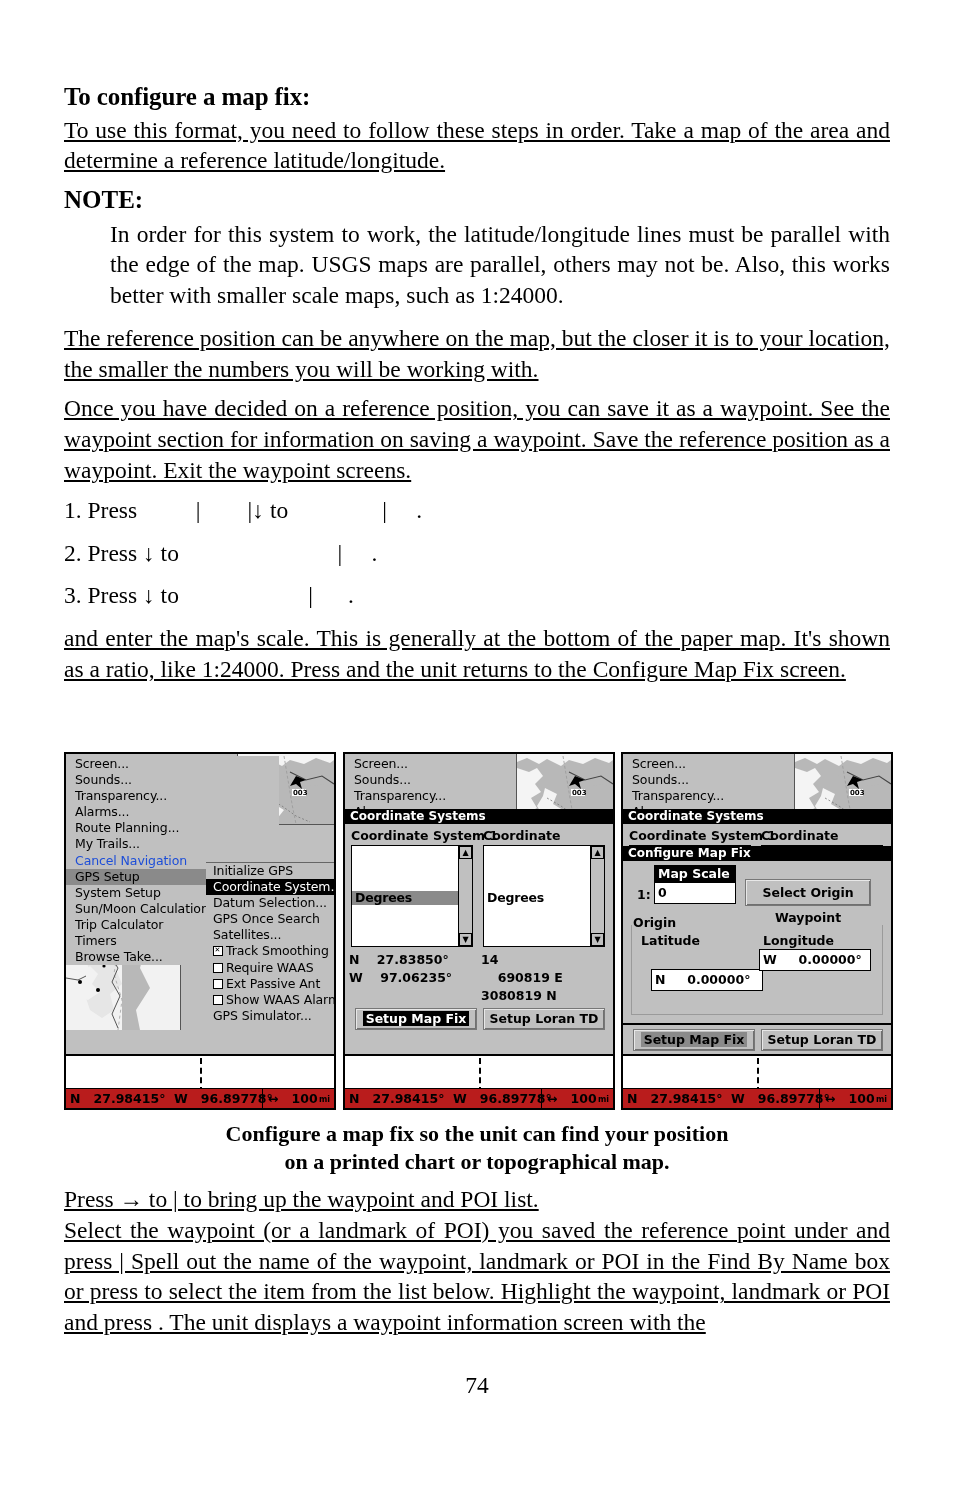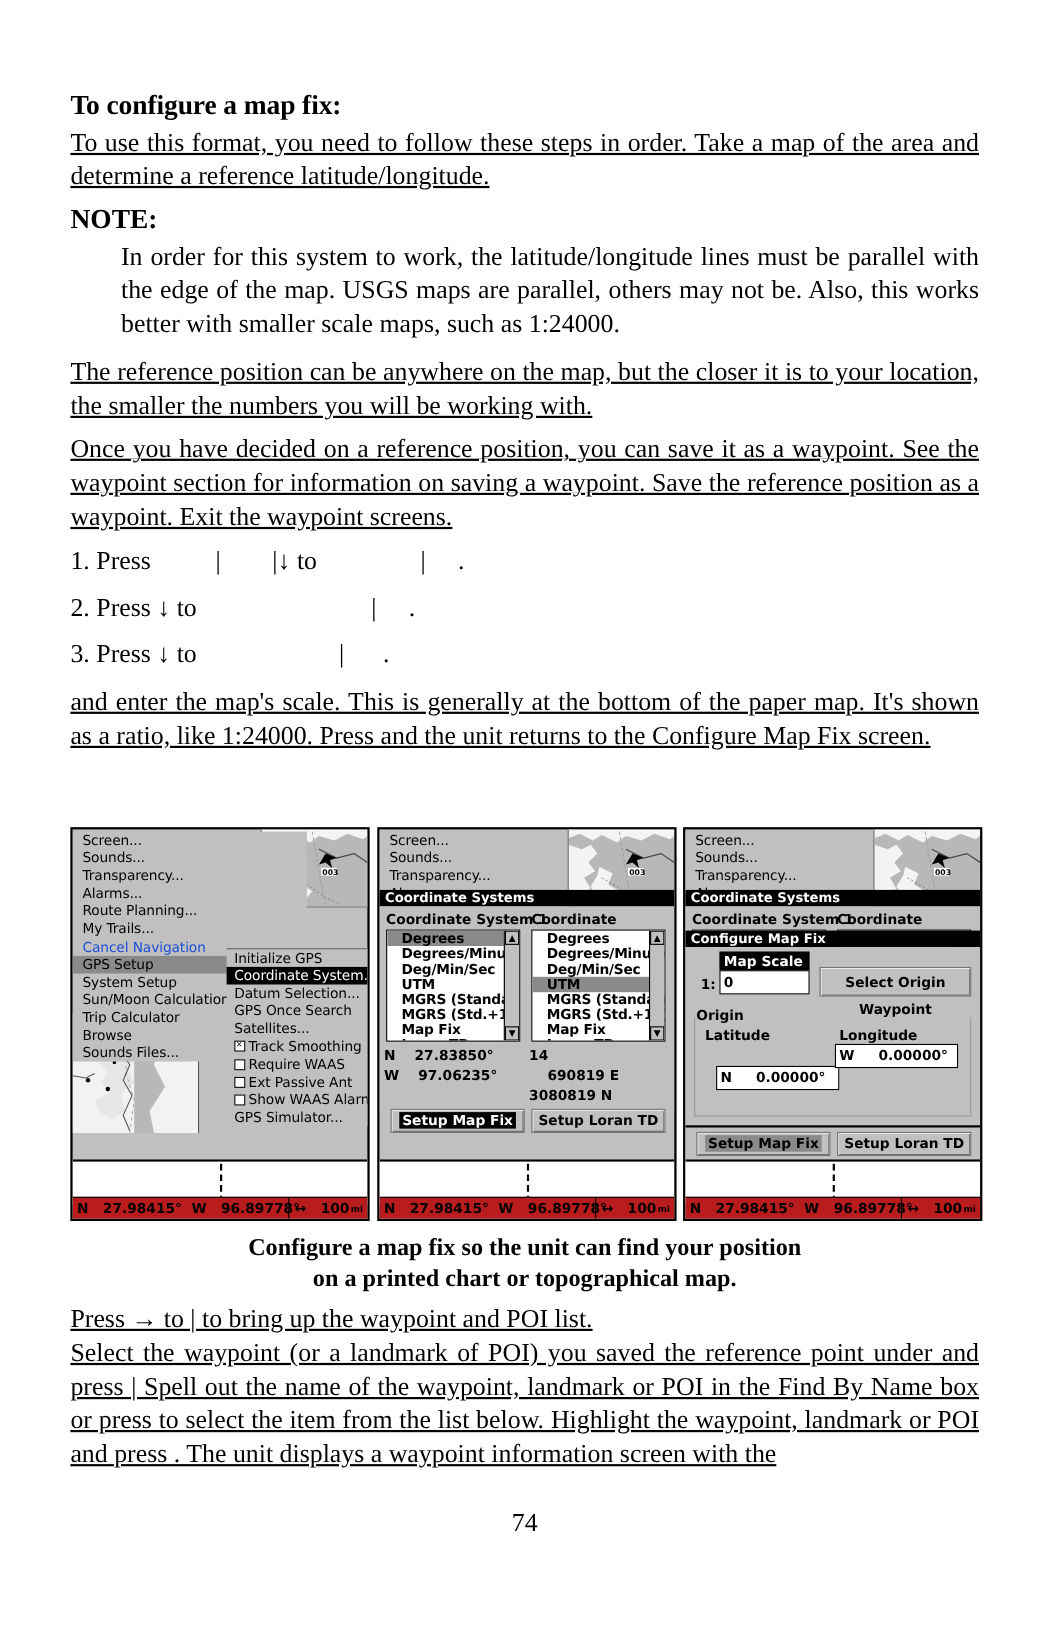--- a/index.html
+++ b/index.html
@@ -182,25 +182,26 @@
   .listbox {
     position: absolute;
     background: #fff;
     border: 1px solid #000;
     box-sizing: border-box;
     overflow: hidden;
   }
   .listbox .li {
     height: 13.9px;
     line-height: 13.9px;
-    padding-left: 13px;
+    padding-left: 3px;
     font-size: 12.5px;
     font-weight: bold;
     white-space: nowrap;
     letter-spacing: -0.2px;
+    margin-top: 45px;
   }
   .listbox .li.sel { background: #8a8a8a; }
   .sbar {
     position: absolute;
     right: 0; top: 0; bottom: 0;
     width: 13px;
     background: #c0c0c0;
     border-left: 1px solid #000;
   }
   .sbtn {
@@ -386,22 +387,22 @@
             <div class="menu-item"><span>Sounds...</span></div>
             <div class="menu-item"><span>Transparency...</span></div>
             <div class="menu-item"><span>Alarms...</span></div>
             <div class="menu-item"><span>Route Planning...</span></div>
             <div class="menu-item"><span>My Trails...</span></div>
             <div class="menu-item dim"><span>Cancel Navigation</span></div>
             <div class="menu-item sel"><span>GPS Setup</span></div>
             <div class="menu-item"><span>System Setup</span></div>
             <div class="menu-item"><span>Sun/Moon Calculations</span></div>
             <div class="menu-item"><span>Trip Calculator</span></div>
-            <div class="menu-item"><span>Browse</span></div>
-            <div class="menu-item"><span>Sounds Files...</span></div>
+            <div class="menu-item"><span>Timers</span></div>
+            <div class="menu-item"><span>Browse Take...</span></div>
           </div>
 
         <div class="submenu">
             <div class="menu-item"><span>Initialize GPS</span></div>
             <div class="menu-item hl"><span>Coordinate System...</span></div>
             <div class="menu-item"><span>Datum Selection...</span></div>
             <div class="menu-item"><span>GPS Once Search</span></div>
             <div class="menu-item"><span>Satellites...</span></div>
             <div class="menu-item"><span class="chk on"></span><span>Track Smoothing</span></div>
             <div class="menu-item"><span class="chk"></span><span>Require WAAS</span></div>
@@ -558,21 +559,21 @@
               </div>
           </div>
         </div>
 
         <div class="dlg-title" style="top:92px;">Configure Map Fix</div>
 
         <div class="panel-body" style="top:107px;height:162px;">
           <div class="field-lbl-inv" style="left:31px;top:4px;width:82px;box-sizing:border-box;">Map Scale</div>
           <div class="plain-lbl" style="left:14px;top:26px;">1:</div>
           <div class="field-box" style="left:31px;top:21px;width:82px;height:22px;">0</div>
-          <div class="btn" style="left:122px;top:18px;width:138px;height:27px;line-height:25px;">
+          <div class="btn" style="left:122px;top:18px;width:126px;height:27px;line-height:25px;">
             <span>Select Origin Waypoint</span>
           </div>
 
           <div class="plain-lbl" style="left:10px;top:54px;">Origin</div>
           <div class="groupbox" style="left:8px;top:64px;right:8px;height:90px;"></div>
 
           <div class="plain-lbl" style="left:18px;top:72px;">Latitude</div>
           <div class="plain-lbl" style="left:140px;top:72px;">Longitude</div>
           <div class="field-box" style="left:28px;top:88px;width:112px;height:22px;margin-top:20px;">N     0.00000°</div>
           <div class="field-box" style="left:136px;top:88px;width:112px;height:22px;">W     0.00000°</div>

